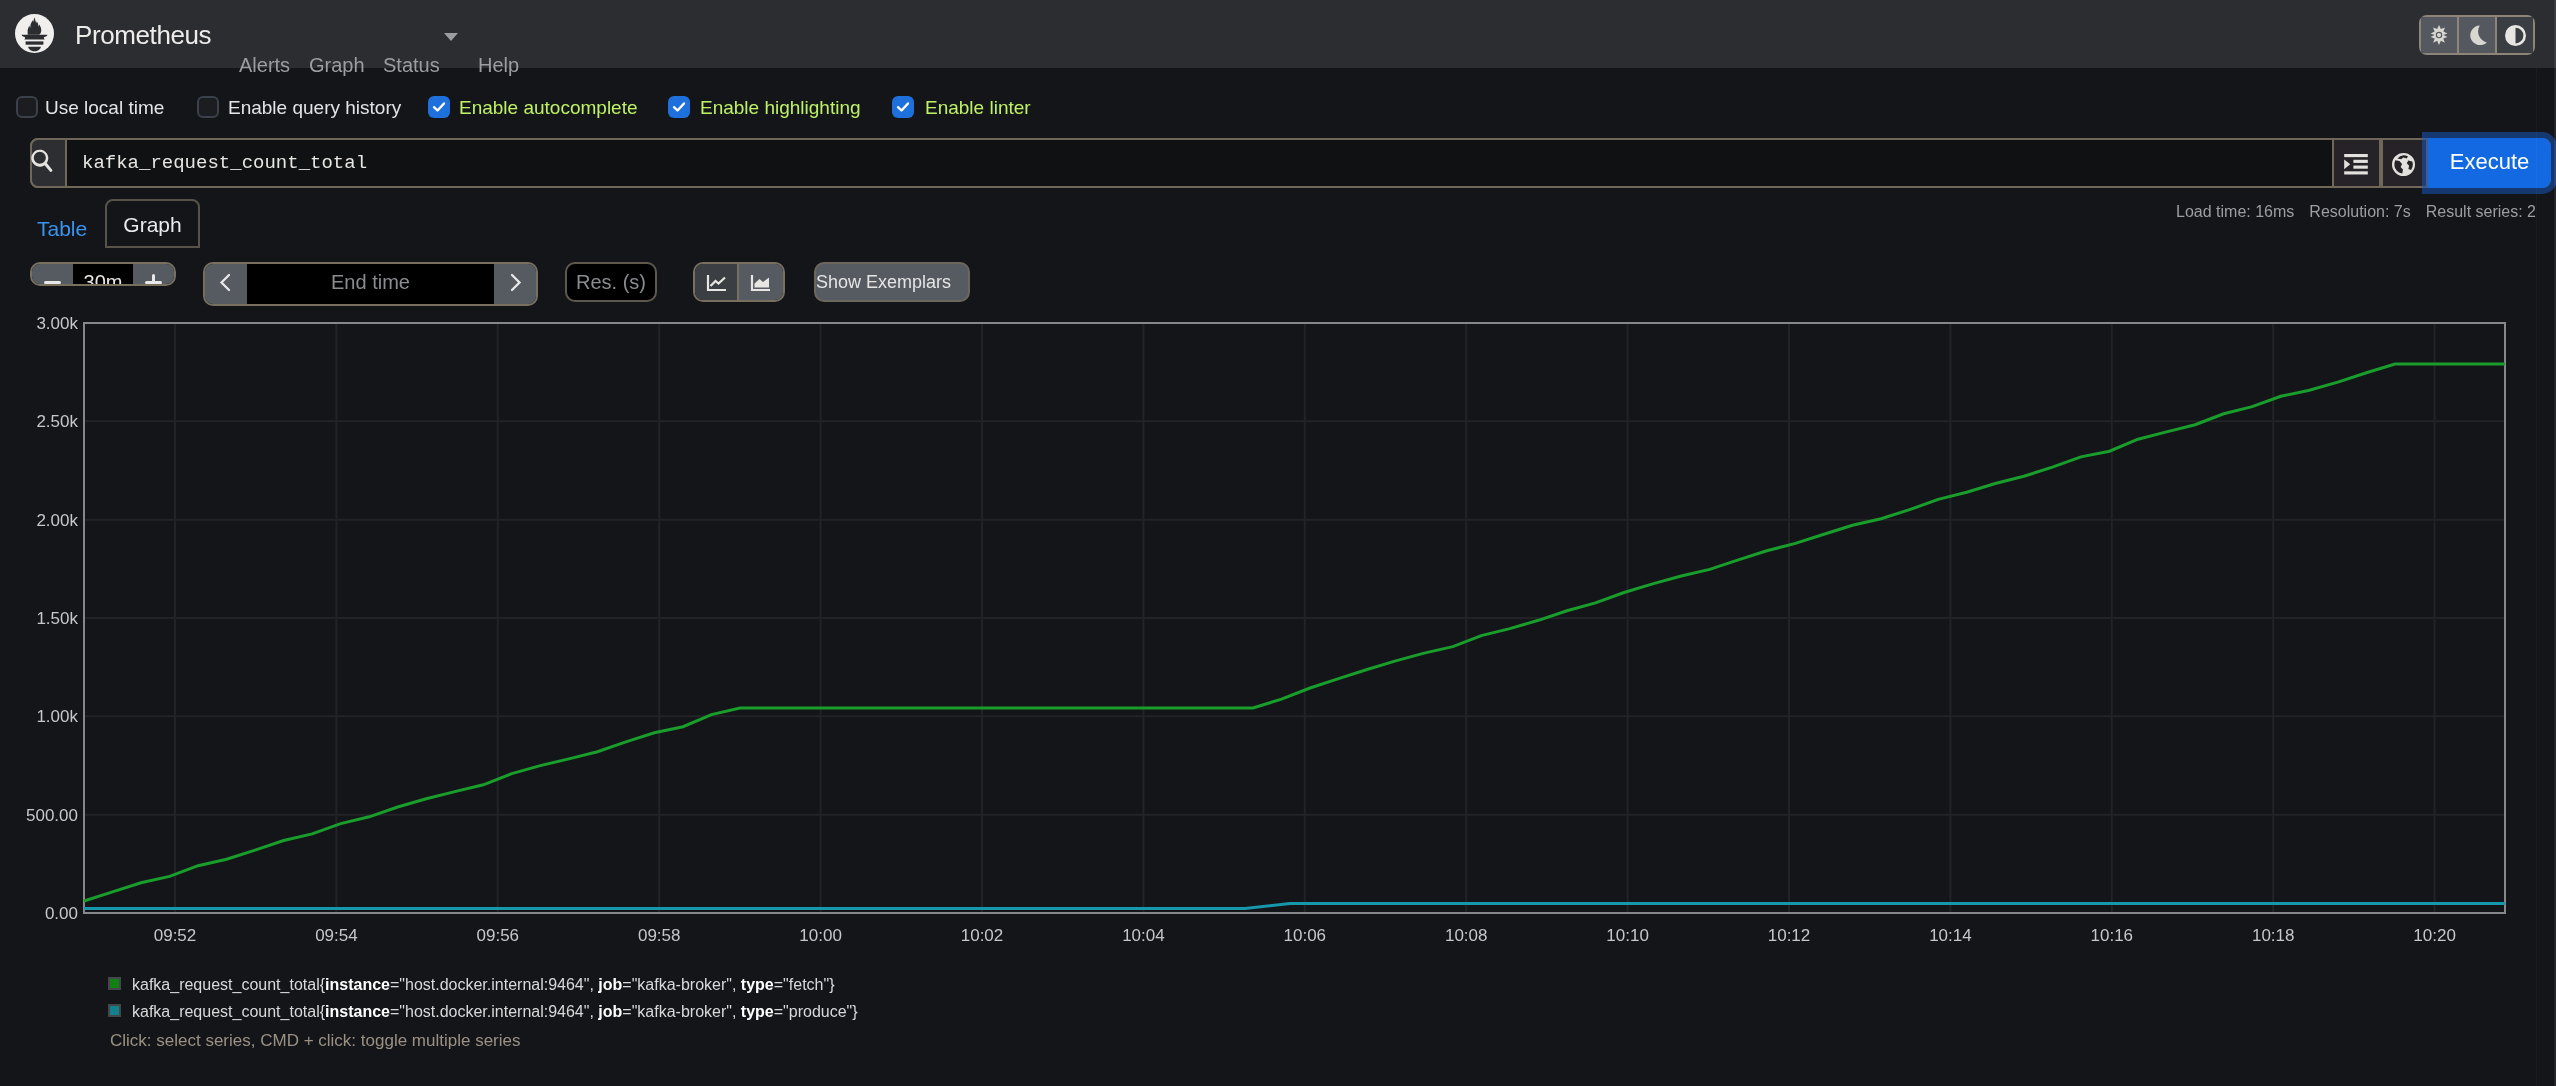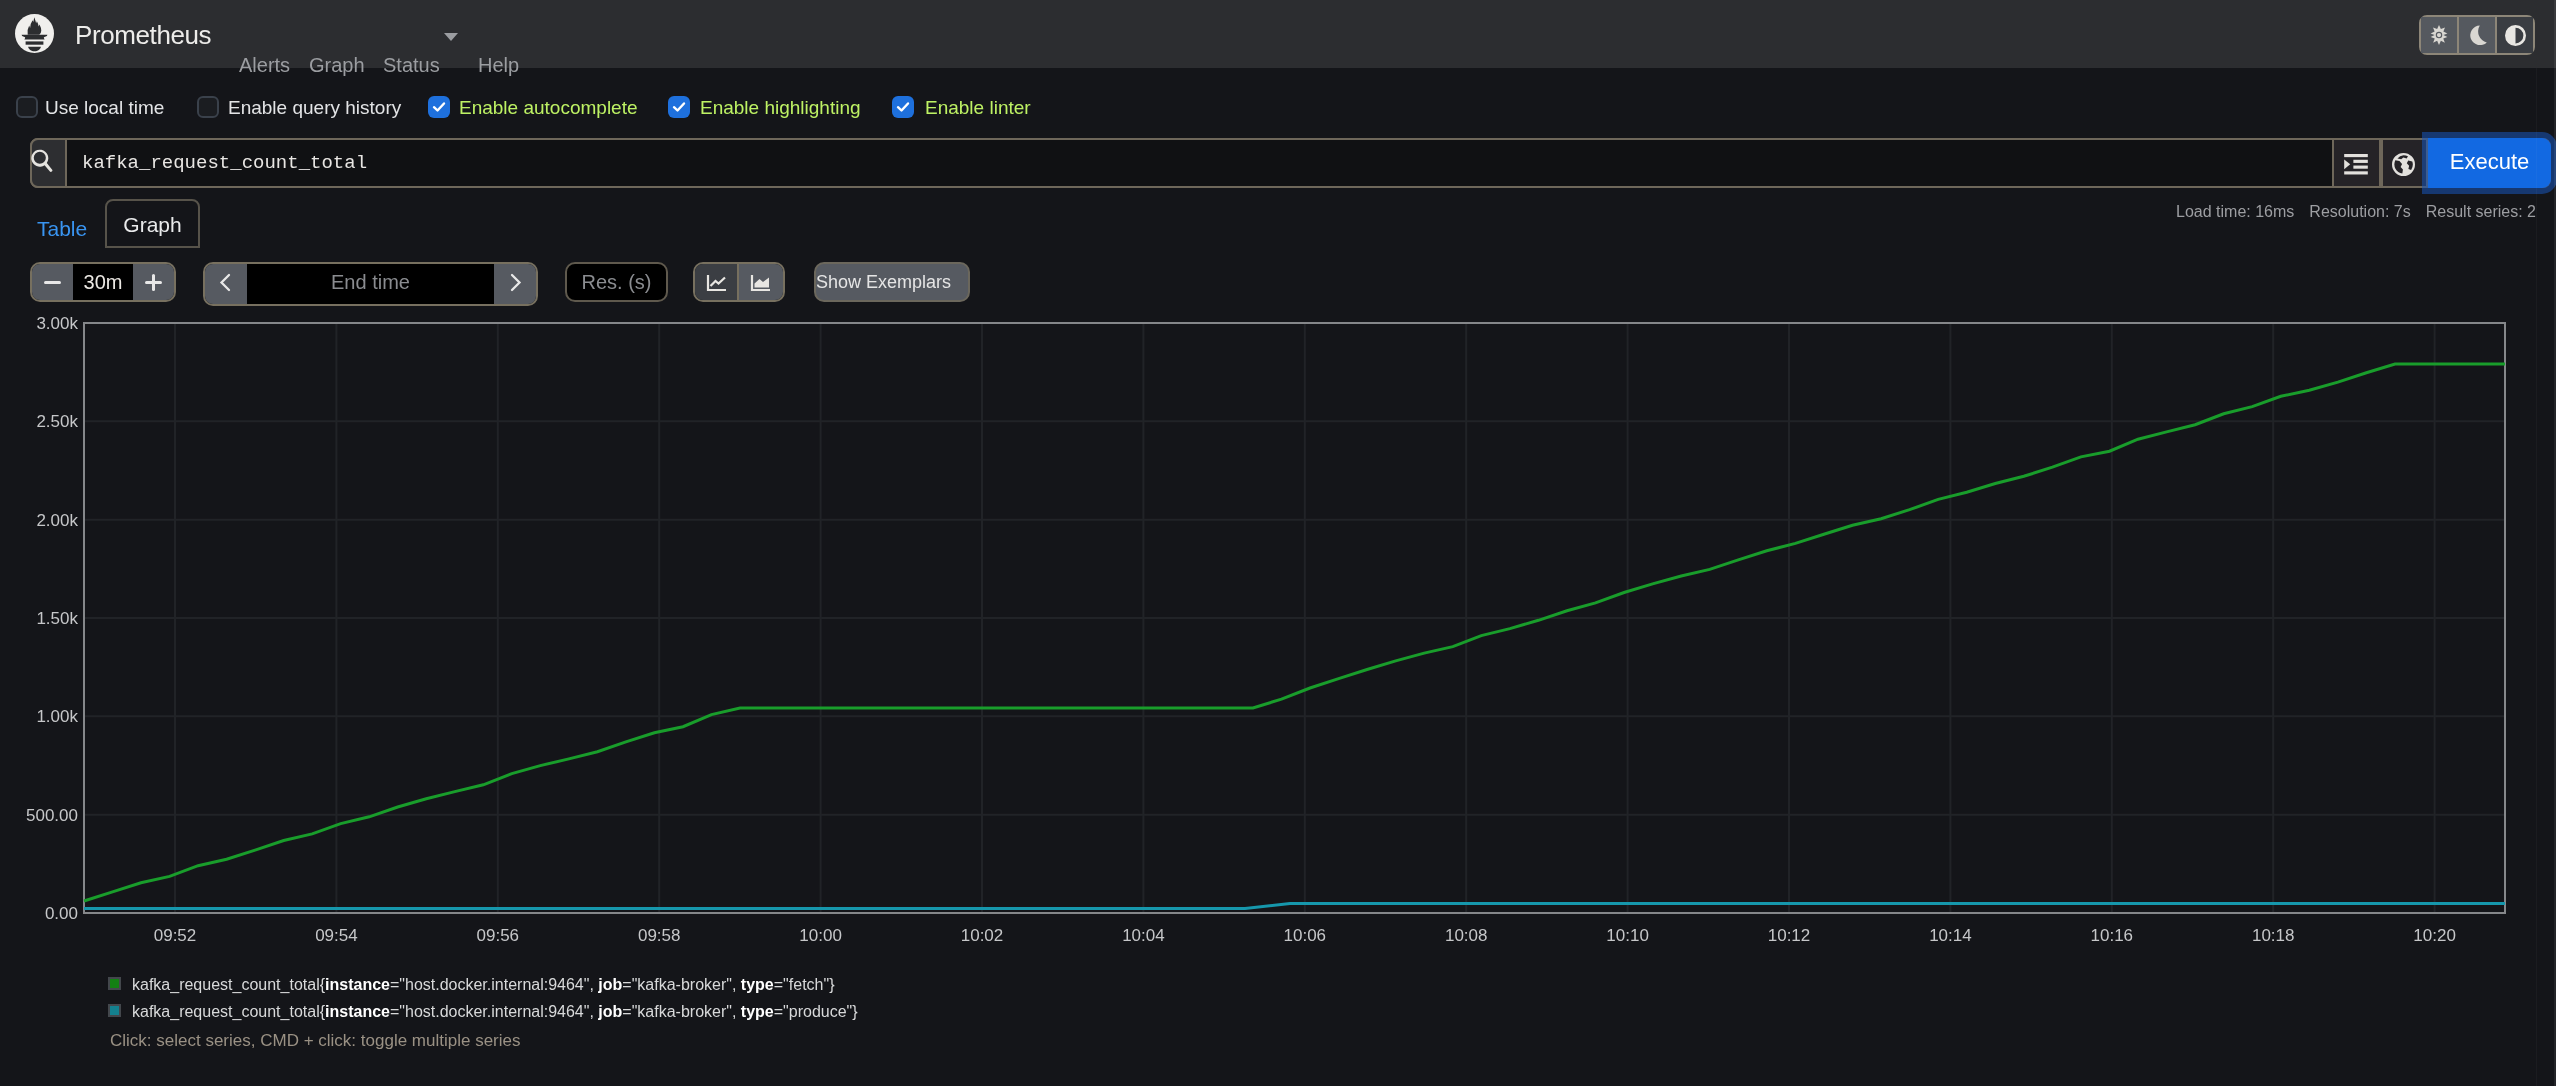--- a/index.html
+++ b/index.html
@@ -119,21 +119,21 @@
   </svg>
 <svg class="abs" style="left:2392px; top:153px;" width="23" height="23" viewBox="0 0 16 16" fill="#e3e1dd">
     <path d="M8 0a8 8 0 1 0 0 16A8 8 0 0 0 8 0zm6.5 8a6.5 6.5 0 0 1-1.2 3.8l-1.9-.6.5-2.3-1.6-1.7 1-1.9 2.8.6a6.5 6.5 0 0 1 .4 2.1zM8 1.5c1.1 0 2.2.3 3.1.8l-.9 1.5-2.3-.7-1.5 1.3-2.6-.5A6.5 6.5 0 0 1 8 1.5zM2.3 5l2.9.6 1.8 2-1 2.2 1.6 1.7-.4 2.8A6.5 6.5 0 0 1 2.3 5z"></path>
   </svg>
 <div id="execbtn" class="abs">Execute</div>
 
 <div id="tablink" class="abs">Table</div>
 <div id="graphtab" class="abs">Graph</div>
 <div id="loadinfo" class="abs">Load time: 16ms<span>Resolution: 7s</span><span>Result series: 2</span></div>
 
-<div class="abs" style="left:30px; top:262px; width:146px; height:40px; border:2px solid #77705f; border-radius:10px; display:flex; overflow:hidden;">
+<div class="abs" style="left:30px; top:262px; width:146px; height:24px; border:2px solid #77705f; border-radius:10px; display:flex; overflow:hidden;">
   <div style="width:41px; background:#565a61; position:relative;">
       <svg style="position:absolute;left:12px;top:17px;" width="17" height="3" viewBox="0 0 17 3">
         <rect width="17" height="3" rx="1.5" fill="#e8e8e8"></rect>
       </svg>
     </div>
   <div style="width:60px; background:#000; color:#ece9e4; font-size:20px; text-align:center; line-height:36px;">30m</div>
   <div style="width:41px; background:#565a61; position:relative;">
       <svg style="position:absolute;left:12px;top:10px;" width="17" height="17" viewBox="0 0 17 17" fill="#e8e8e8">
         <rect y="7" width="17" height="3" rx="1.5"></rect>
         <rect x="7" width="3" height="17" rx="1.5"></rect>
@@ -146,21 +146,21 @@
         <path d="M10 2 L2.5 9.5 L10 17"></path>
       </svg>
     </div>
   <div style="flex:1; background:#000; color:#8a8c90; font-size:20px; text-align:center; line-height:36px;">End time</div>
   <div style="width:42px; background:#565a61; position:relative;">
       <svg style="position:absolute;left:16px;top:9px;" width="12" height="19" viewBox="0 0 12 19" fill="none" stroke="#e8e8e8" stroke-width="2.3" stroke-linecap="round">
         <path d="M2 2 L9.5 9.5 L2 17"></path>
       </svg>
     </div>
 </div>
-<div class="abs" style="left:565px; top:262px; width:103px; height:40px; background:#000; border:2px solid #5f594d; border-radius:10px; color:#8a8c90; font-size:20px; text-align:center; line-height:36px;">Res. (s)</div>
+<div class="abs" style="left:565px; top:262px; width:92px; height:40px; background:#000; border:2px solid #5f594d; border-radius:10px; color:#8a8c90; font-size:20px; text-align:center; line-height:36px;">Res. (s)</div>
 <div class="abs" style="left:693px; top:262px; width:92px; height:40px; border:2px solid #77705f; border-radius:10px; display:flex; overflow:hidden;">
   <div style="width:44px; background:#3b3e43; border-right:2px solid #77705f; position:relative;">
     <svg style="position:absolute;left:11px;top:9px;" width="22" height="19" viewBox="0 0 22 19" fill="none" stroke="#e8e6e2" stroke-width="2.2">
         <path d="M2 2 L2 17 L20 17"></path>
         <path d="M4.5 13 L9.5 8 L12.5 10.5 L19 4.5"></path>
       </svg>
   </div>
   <div style="flex:1; background:#565a61; position:relative;">
     <svg style="position:absolute;left:11px;top:9px;" width="22" height="19" viewBox="0 0 22 19">
         <path d="M2 2 L2 17 L20 17" fill="none" stroke="#e8e6e2" stroke-width="2.2"></path>

